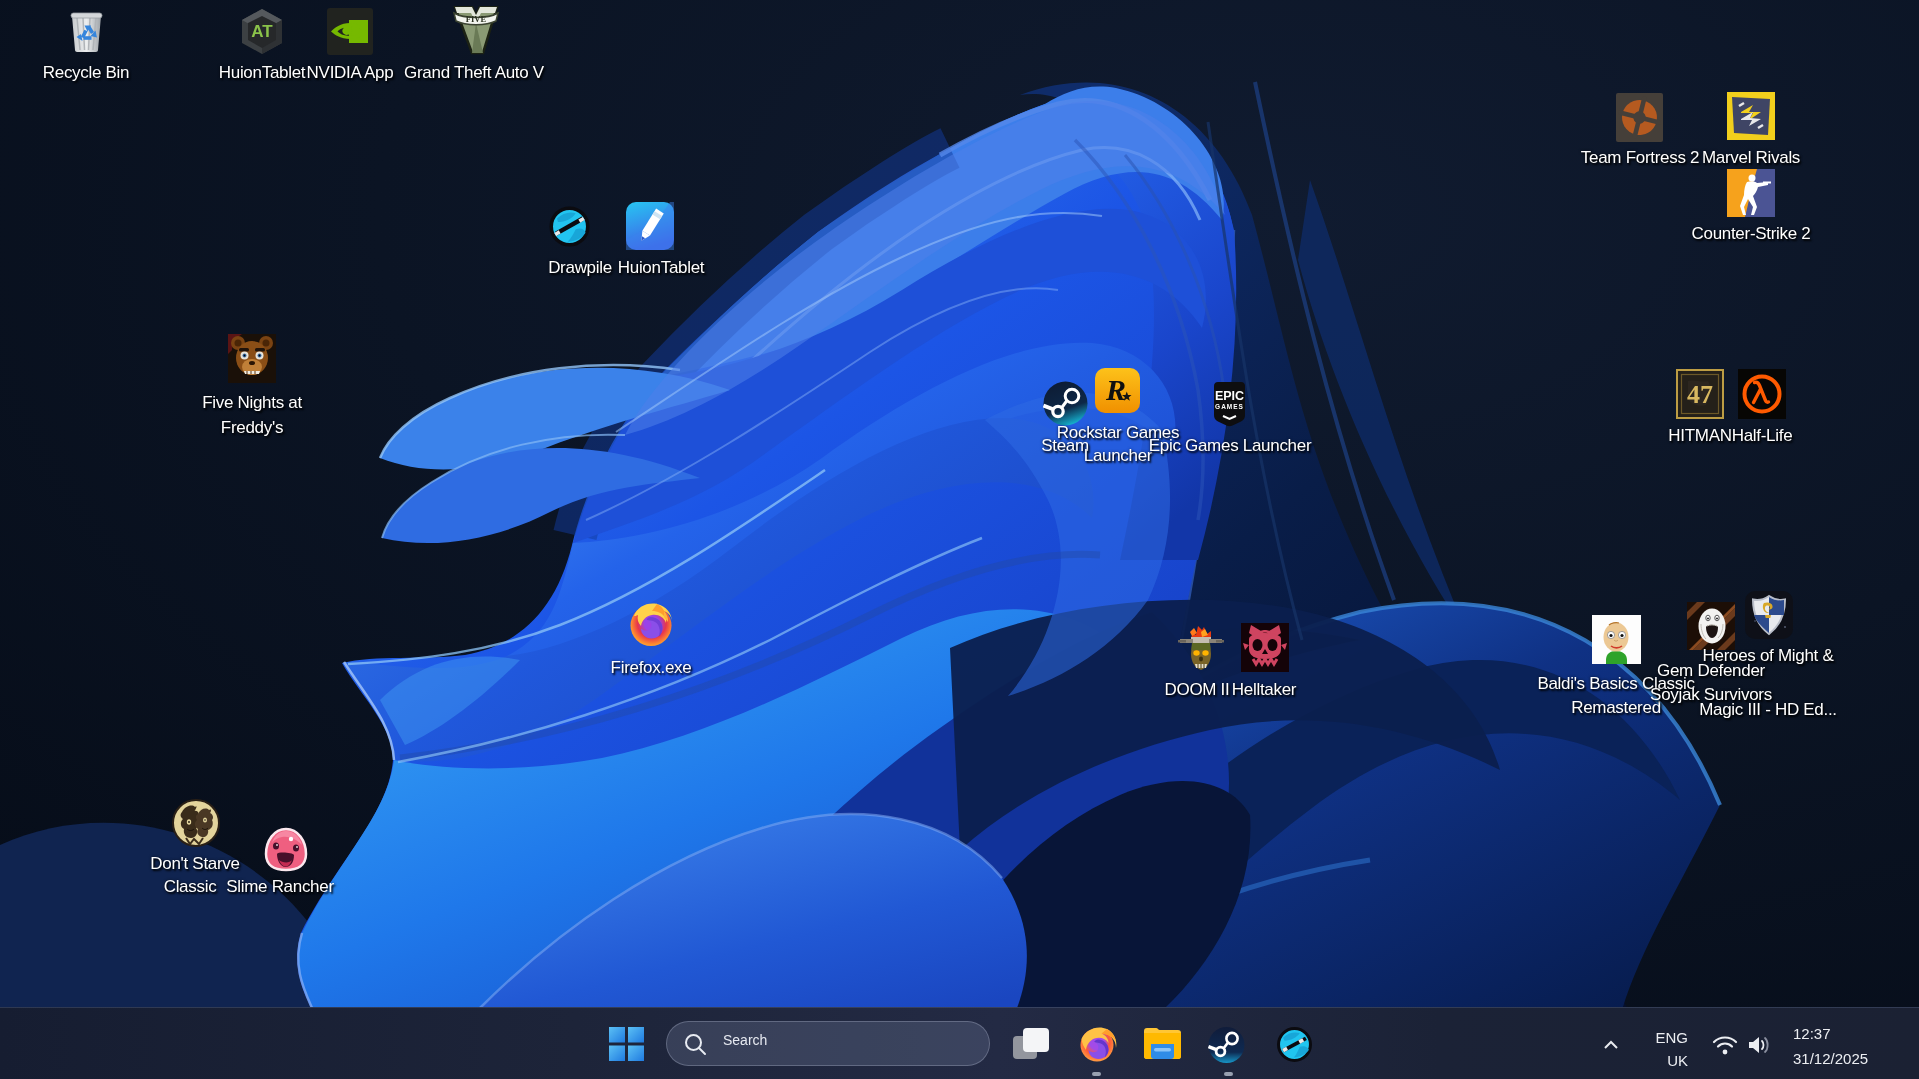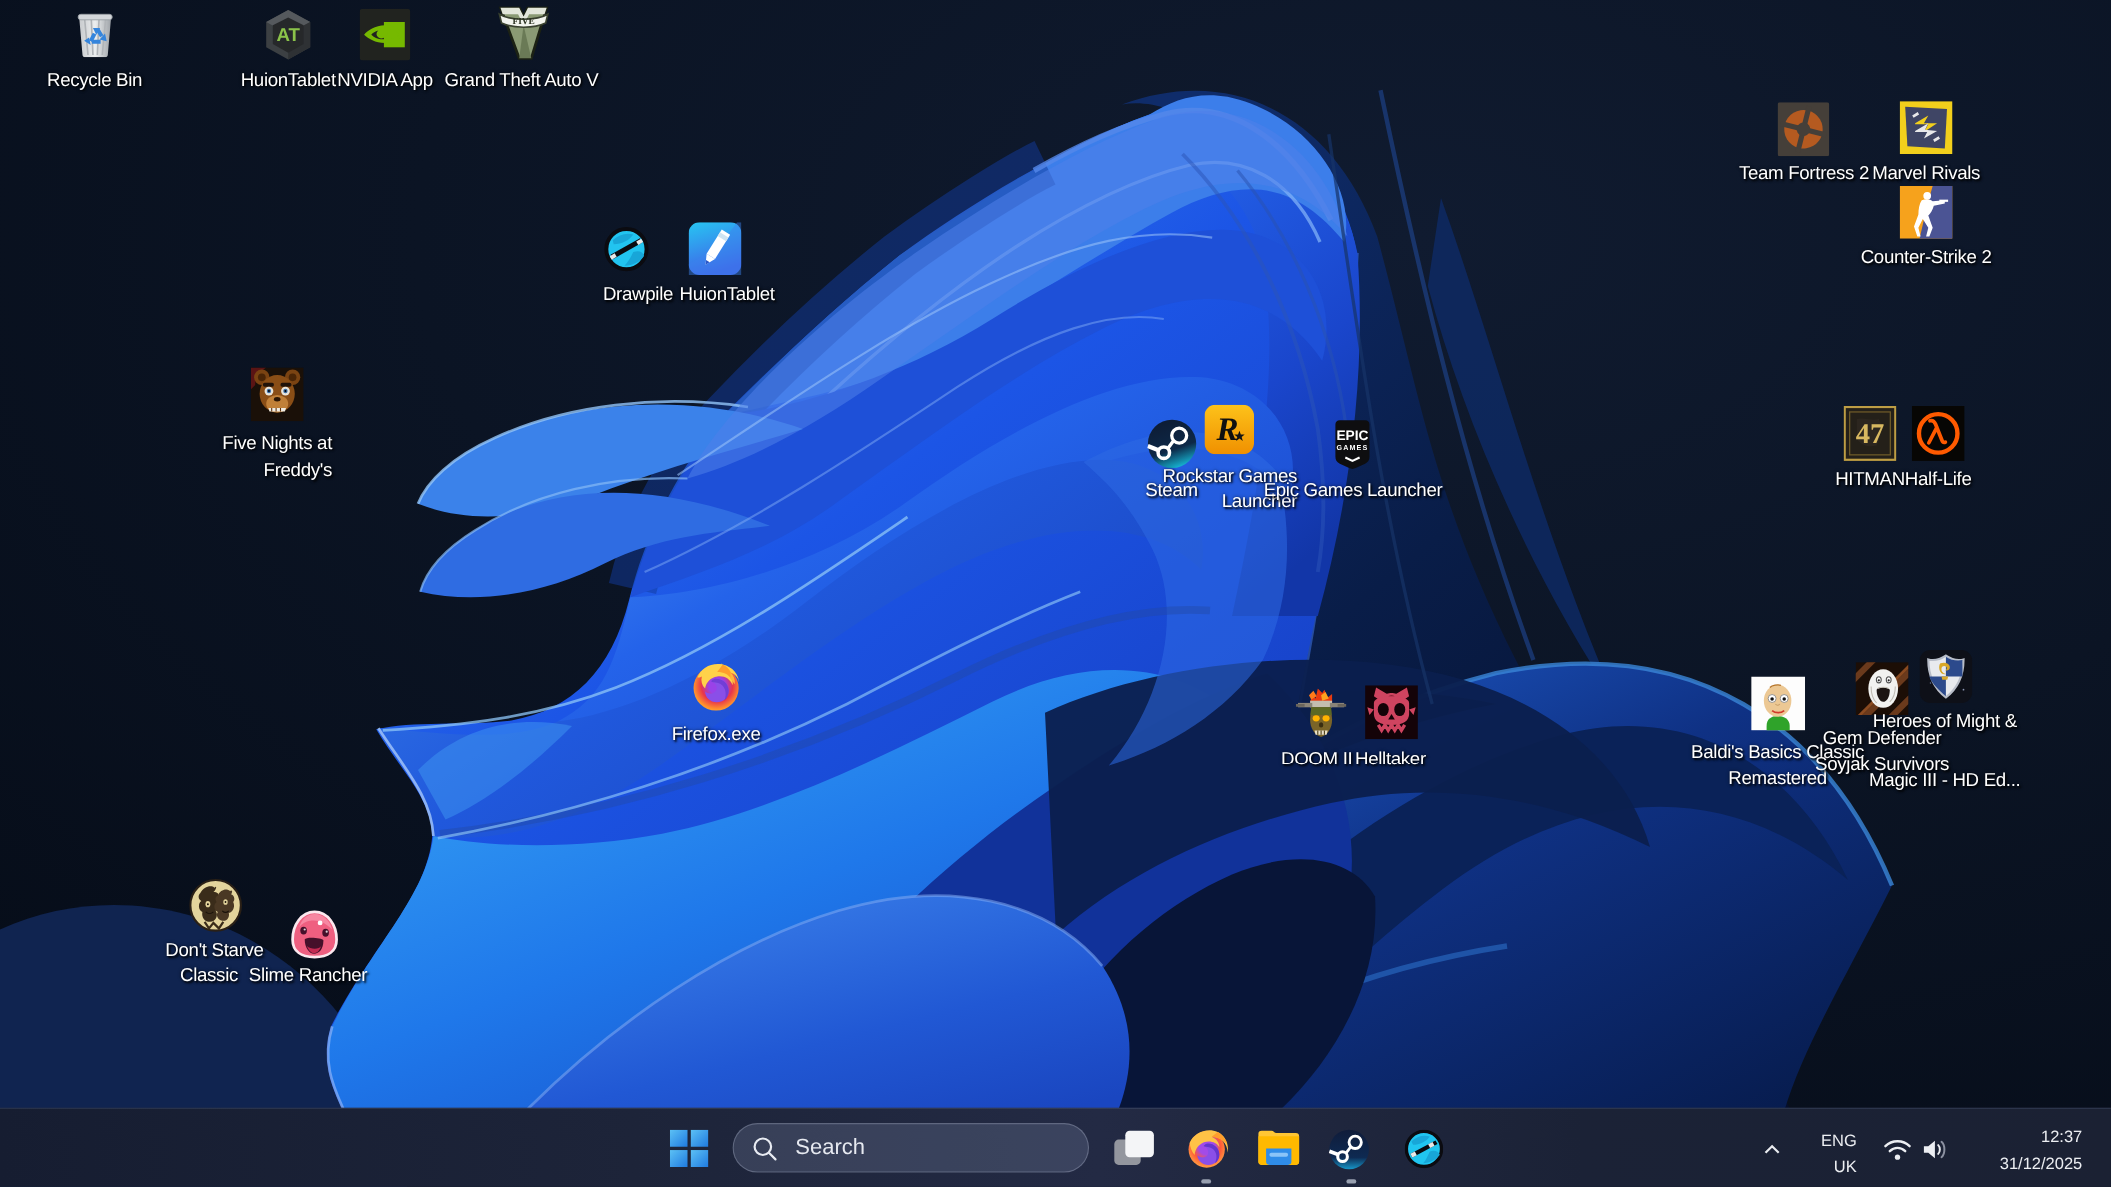--- a/index.html
+++ b/index.html
@@ -1,20 +1,20 @@
 <!DOCTYPE html>
 <html><head><meta charset="utf-8">
 <style>
 html,body{margin:0;padding:0;width:1919px;height:1079px;overflow:hidden;background:#0b1120;font-family:"Liberation Sans",sans-serif;}
 #wall{position:absolute;top:0;left:0;}
-.lb{position:absolute;transform:translateX(-50%);font-size:17px;letter-spacing:-0.3px;color:#fff;text-align:right;line-height:24px;white-space:nowrap;text-shadow:1.5px 1.5px 2px rgba(0,0,0,.95),0 0 3px rgba(0,0,0,.7);}
+.lb{position:absolute;transform:translateX(-50%);font-size:17px;letter-spacing:-0.3px;color:#fff;text-align:center;line-height:24px;white-space:nowrap;text-shadow:1.5px 1.5px 2px rgba(0,0,0,.95),0 0 3px rgba(0,0,0,.7);}
 .im{position:absolute;}
 #taskbar{position:absolute;left:0;top:1007px;width:1919px;height:72px;background:linear-gradient(90deg,#161d31 0%,#1d2439 30%,#232a44 52%,#1b2236 75%,#1b2133 100%);border-top:1px solid rgba(120,140,180,0.25);box-sizing:border-box;}
 #search{position:absolute;left:666px;top:1021px;width:324px;height:45px;border-radius:23px;background:rgba(145,160,190,0.22);border:1px solid rgba(200,210,230,0.28);box-sizing:border-box;}
-#search span{position:absolute;left:56px;top:10px;font-size:20px;color:#e6e9f0;}
+#search span{position:absolute;left:56px;top:10px;font-size:14px;color:#e6e9f0;}
 .tbt{position:absolute;color:#eceef2;font-size:15px;line-height:23px;}
 .pill{position:absolute;width:9px;height:4px;border-radius:2px;background:#98a0b0;top:1072px;}
 </style></head>
 <body>
 <svg id="wall" width="1919" height="1079" viewBox="0 0 1919 1079">
 <defs>
 <radialGradient id="bgGlow" cx="0.67" cy="0.2" r="1.05">
 <stop offset="0" stop-color="#101b30"></stop>
 <stop offset="0.45" stop-color="#0b1424"></stop>
 <stop offset="1" stop-color="#050b16"></stop>
@@ -185,21 +185,21 @@
 <svg class="im" style="left:1712px;top:1034px" width="26" height="22" viewBox="0 0 26 22">
 <path d="M2,8 C8,2 18,2 24,8" fill="none" stroke="#eceef2" stroke-width="2.2" stroke-linecap="round"></path>
 <path d="M6,12.5 C10,8.5 16,8.5 20,12.5" fill="none" stroke="#eceef2" stroke-width="2.2" stroke-linecap="round"></path>
 <circle cx="13" cy="18" r="2.4" fill="#eceef2"></circle>
 </svg>
 <svg class="im" style="left:1747px;top:1034px" width="27" height="22" viewBox="0 0 27 22">
 <path d="M2,8 L6,8 L12,3 L12,19 L6,14 L2,14 Z" fill="#eceef2"></path>
 <path d="M15,7 C17,9 17,13 15,15" fill="none" stroke="#eceef2" stroke-width="1.8" stroke-linecap="round"></path>
 <path d="M18,4 C21.5,7 21.5,15 18,18" fill="none" stroke="#8b90a0" stroke-width="1.8" stroke-linecap="round"></path>
 </svg>
-<div class="tbt" style="left:1793px;top:1021px;width:100px;text-align:right;line-height:25px">12:37<br>31/12/2025</div>
+<div class="tbt" style="left:1793px;top:1021px;width:100px;text-align:left;line-height:25px">12:37<br>31/12/2025</div>
 
 <svg class="im" style="left:69px;top:10px" width="35" height="42" viewBox="0 0 35 42">
 <defs>
       <linearGradient id="rbg" x1="0" y1="0" x2="1" y2="0">
         <stop offset="0" stop-color="#c7cacd"></stop>
         <stop offset="0.5" stop-color="#eceeef"></stop>
         <stop offset="1" stop-color="#9ea3a8"></stop>
       </linearGradient>
     </defs>
 <path d="M3,6 L32,6 L29,40 C29,41 28,42 27,42 L8,42 C7,42 6,41 6,40 Z" fill="url(#rbg)"></path>

